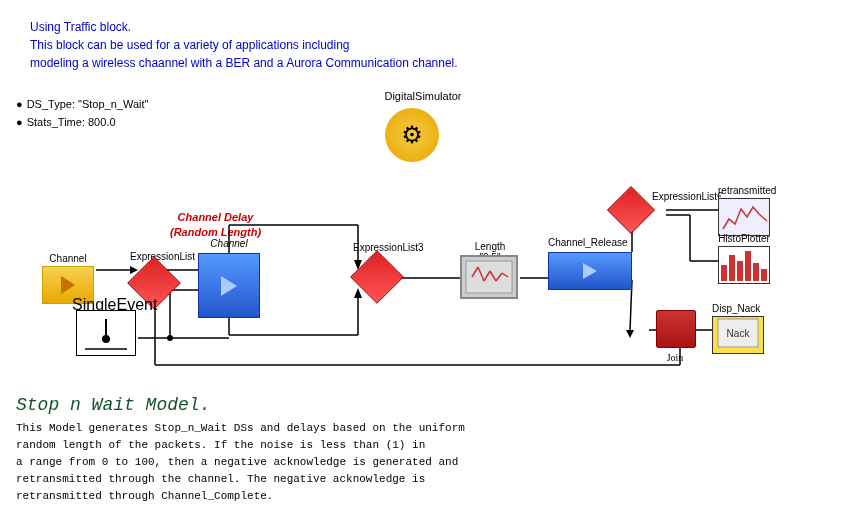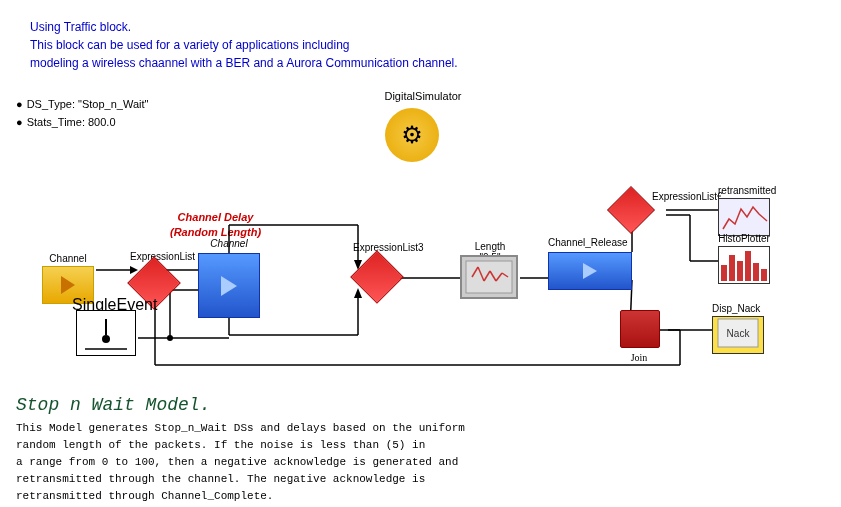--- a/index.html
+++ b/index.html
@@ -223,21 +223,21 @@
   <div style="width:84px;height:38px;background:linear-gradient(180deg,#5599ff,#2255cc);border:1px solid #1133aa;display:flex;align-items:center;justify-content:center;">
     <div style="width:0;height:0;border-top:8px solid transparent;border-bottom:8px solid transparent;border-left:14px solid #aaccff;"></div>
   </div>
 </div>
 
 <div style="position:absolute;top:193px;left:614px;">
   <div style="font-size:10px;text-align:center;width:58px;position:absolute;top:-2px;left:38px;white-space:nowrap;">ExpressionList€</div>
   <div style="width:34px;height:34px;background:linear-gradient(135deg,#dd2222,#ff5555);transform:rotate(45deg);border:1px solid #aa0000;"></div>
 </div>
 
-<div style="position:absolute;top:310px;left:620px;font-family:Liberation Serif, serif;">
+<div style="position:absolute;top:310px;left:656px;font-family:Liberation Serif, serif;">
   <div style="font-size:10px;text-align:center;width:44px;position:absolute;bottom:-15px;left:-3px;">Join</div>
   <div style="width:40px;height:38px;background:linear-gradient(180deg,#cc3333,#aa1111);border:1px solid #880000;border-radius:2px;"></div>
 </div>
 
 <div style="position:absolute;top:310px;left:76px;">
   <div style="font-size:16px;text-align:center;width:68px;position:absolute;top:-14px;left:-4px;">SingleEvent</div>
   <div style="width:60px;height:46px;background:#fff;border:1.5px solid #000;position:relative;">
     <svg width="58" height="44" viewBox="0 0 58 44">
       <line x1="29" y1="8" x2="29" y2="24" stroke="#000" stroke-width="2"></line>
       <circle cx="29" cy="28" r="4" fill="#000"></circle>
@@ -275,17 +275,17 @@
       <rect x="2" y="2" width="40" height="28" fill="#eee" stroke="#999"></rect>
       <text x="22" y="20" font-size="10" text-anchor="middle" fill="#333">Nack</text>
     </svg>
   </div>
 </div>
 
 <div class="bottom-title">Stop n Wait Model.</div>
 
 <div class="bottom-desc">
   <div>This Model generates Stop_n_Wait DSs and delays based on the uniform</div>
-  <div>random length of the packets.  If the noise is less than (5) in</div>
+  <div>random length of the packets.  If the noise is less than (1) in</div>
   <div>a range from 0 to 100, then a negative acknowledge is generated and</div>
   <div>retransmitted through the channel.  The negative acknowledge is</div>
   <div>retransmitted through Channel_Complete.</div>
 </div>
 
 </body></html>

